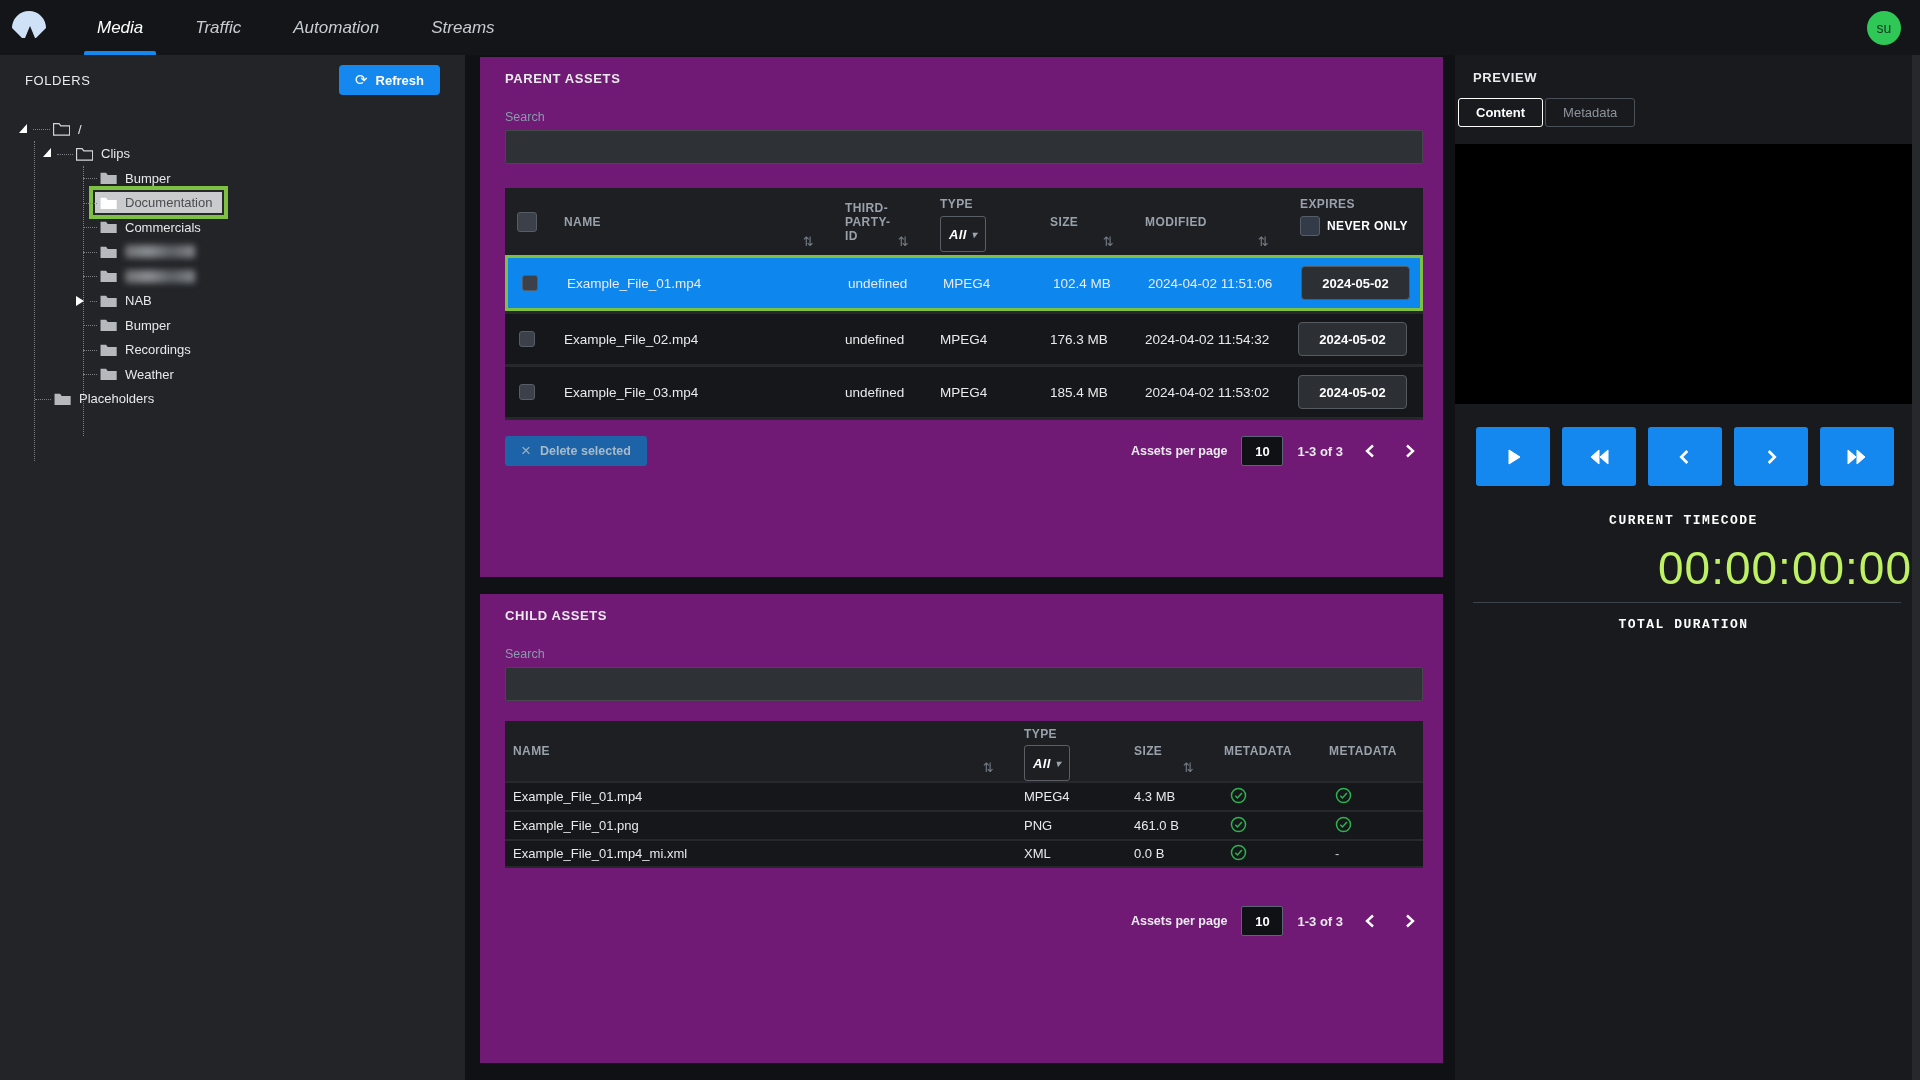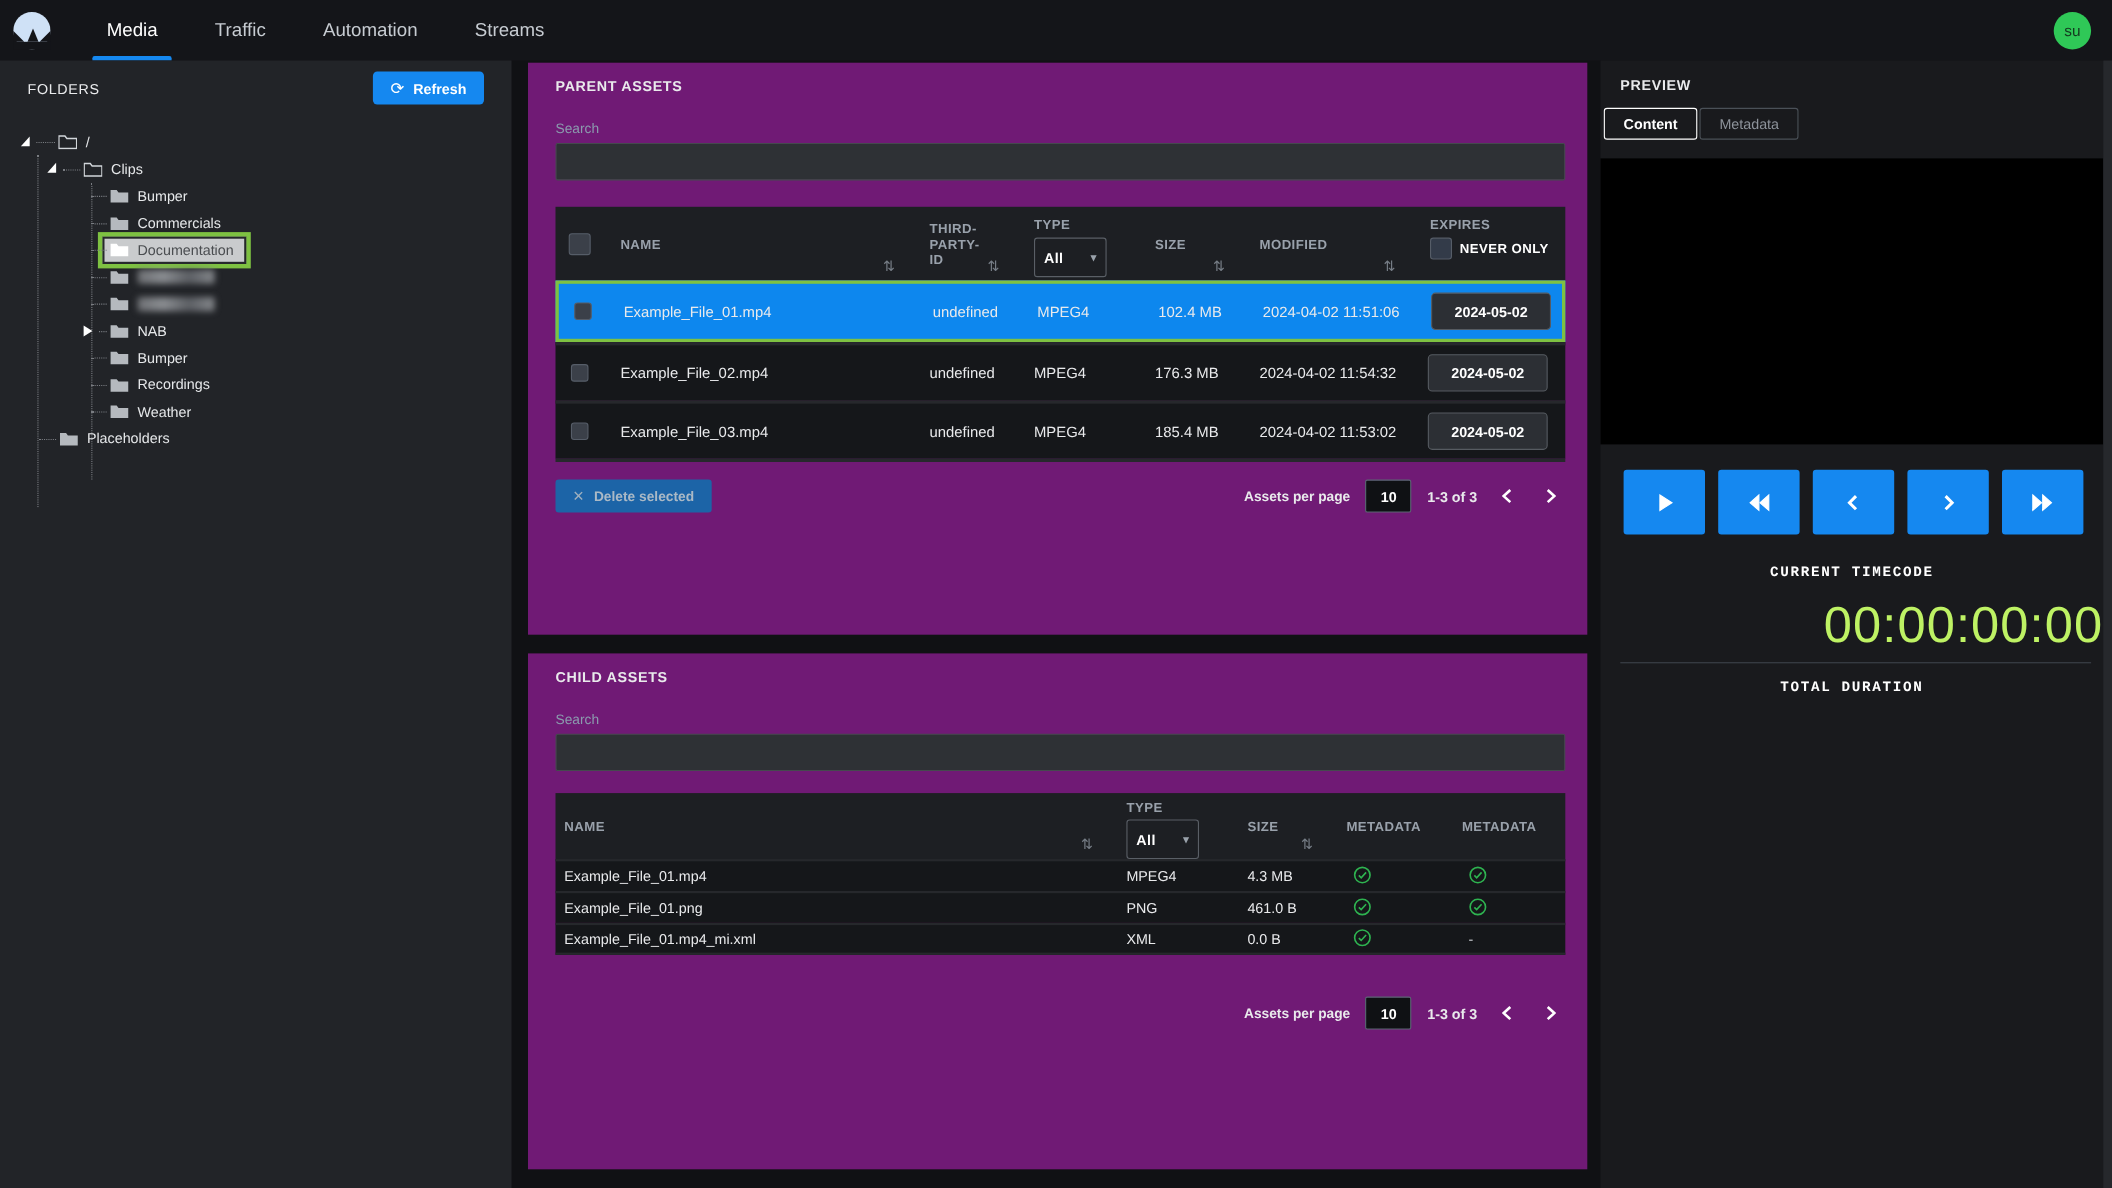--- a/index.html
+++ b/index.html
@@ -5,21 +5,21 @@
   * { margin:0; padding:0; box-sizing:border-box; }
   html,body { width:1920px; height:1080px; background:#101114; overflow:hidden;
     font-family:"Liberation Sans", sans-serif; color:#e9eaec; }
 
   
   .nav { position:absolute; left:0; top:0; width:1920px; height:55px; background:#141519;
     display:flex; align-items:center; }
   .logo { width:34px; height:34px; margin-left:12px; }
   .tabs { display:flex; margin-left:38px; height:55px; }
   .tab { position:relative; display:flex; align-items:center; padding:0 13px; margin-right:26px;
-    font-size:17px; color:#c7ccd2; cursor:pointer; }
+    font-size:17px; color:#c7ccd2; cursor:pointer;font-style:italic; }
   .tab.active { color:#ffffff; }
   .tab.active::after { content:""; position:absolute; left:0; right:0; bottom:0; height:4px;
     background:#1588f0; border-radius:2px 2px 0 0; }
   .avatar { margin-left:auto; margin-right:19px; width:34px; height:34px; border-radius:50%;
     background:#2fc857; color:#14381f; font-size:14px; display:flex; align-items:center;
     justify-content:center; }
 
   
   .sidebar { position:absolute; left:0; top:55px; width:465px; height:1025px; background:#222428; }
   .card { position:absolute; background:#701a75; }
@@ -64,22 +64,22 @@
     border:1px solid #45494e; border-radius:2px; color:#e9eaec; font-size:14px; padding:0 10px;
     font-family:"Liberation Sans",sans-serif; }
   .tbl { margin:24px 25px 0 25px; width:918px; }
   .hcell { position:relative; font-size:12px; font-weight:bold; color:#99a1ab; letter-spacing:.4px; }
   .sort { position:absolute; right:16px; bottom:6px; font-size:13px; color:#767d86; font-weight:normal; }
   .cbx { background:#3b4049; border:1px solid #565d68; border-radius:3px; cursor:pointer; }
   .cbx.hdr { width:20px; height:20px; }
   .cbx.row { width:16px; height:16px; }
   .cbx.blue { background:#333b49; }
   .selbox-ui { display:inline-flex; align-items:center; justify-content:space-between;
-    width:66px; height:36px; border:1px solid #5a5f66; border-radius:3px; padding:0 8px;
-    color:#fff; font-size:13px; font-weight:bold; cursor:pointer; background:transparent; }
+    width:46px; height:36px; border:1px solid #5a5f66; border-radius:3px; padding:0 8px;
+    color:#fff; font-size:13px; font-weight:bold; cursor:pointer; background:transparent;font-style:italic; }
   .selbox-ui .caret { font-size:10px; color:#9aa2ab; }
 
   
   .pgrid { display:grid; grid-template-columns:44px 281px 95px 110px 95px 155px 138px; align-items:center; }
   .phead { min-height:67px; background:#1d1f23; }
   .phead .hcell { height:67px; display:flex; align-items:center; padding-left:15px; }
   .phead .hcell.stack { flex-direction:column; align-items:flex-start; justify-content:flex-start;
     padding-top:9px; gap:5px; }
   .phead .hcell.cb { justify-content:center; padding-left:0; }
   .never { display:flex; align-items:center; gap:7px; color:#fff; font-size:12px; font-weight:bold; }
@@ -216,34 +216,34 @@
     <div class="trow" style="padding-left:100px">
       <span class="stub" style="left:83px;width:14px"></span>
       <svg class="fo solid" width="17" height="14" viewBox="0 0 16 13">
           <use href="#ficon"></use>
         </svg>
       <span class="tlabel">Bumper</span>
     </div>
 
     <div class="trow" style="padding-left:100px">
       <span class="stub" style="left:83px;width:14px"></span>
-      <svg class="fo solid" width="17" height="14" viewBox="0 0 16 13">
-          <use href="#ficon"></use>
-        </svg>
-      <span class="tlabel">Commercials</span>
-    </div>
-
-    <div class="trow" style="padding-left:100px">
-      <span class="stub" style="left:83px;width:14px"></span>
       <span class="sel-box">
         <svg class="fo" style="color:#ffffff" width="17" height="14" viewBox="0 0 16 13">
             <use href="#ficon" fill="currentColor"></use>
           </svg>
         <span class="tlabel">Documentation</span>
       </span>
+    </div>
+
+    <div class="trow" style="padding-left:100px">
+      <span class="stub" style="left:83px;width:14px"></span>
+      <svg class="fo solid" width="17" height="14" viewBox="0 0 16 13">
+          <use href="#ficon"></use>
+        </svg>
+      <span class="tlabel">Commercials</span>
     </div>
 
     <div class="trow" style="padding-left:100px">
       <span class="stub" style="left:83px;width:14px"></span>
       <svg class="fo solid" width="17" height="14" viewBox="0 0 16 13">
           <use href="#ficon"></use>
         </svg>
       <span class="blurline"></span>
     </div>
 

